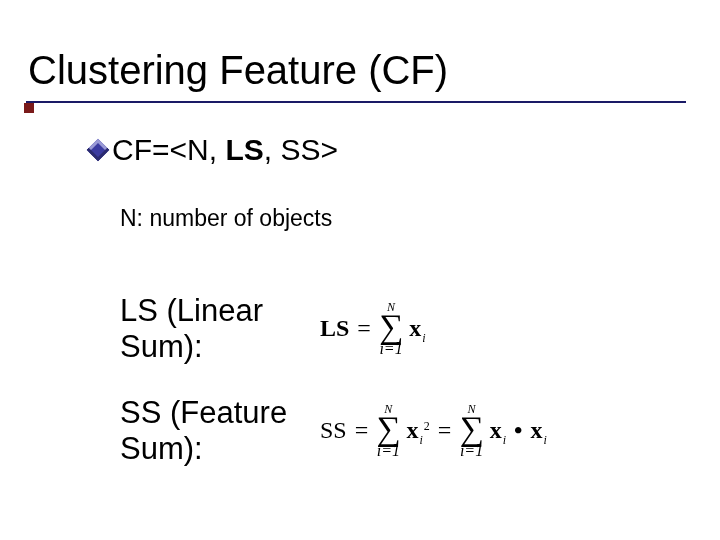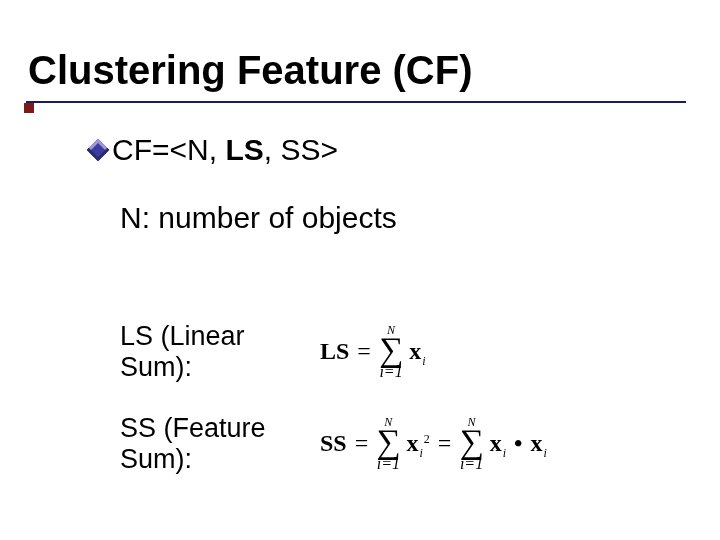--- a/index.html
+++ b/index.html
@@ -30,21 +30,21 @@
   .slide {
     position: relative;
     width: 100%;
     height: 100%;
     box-sizing: border-box;
     padding: 48px 0 0 28px;
   }
   .title {
     font-size: 40px;
     font-family: "Tahoma", "Verdana", sans-serif;
-    font-weight: 700;
+    font-weight: 400;
     color: #000;
     margin: 0 0 8px 0;
   }
   .title-underline {
     height: 0;
     border-bottom: 2px solid #1a1a66;
     
     position: relative;
     margin-left: -2px;
     width: 660px;
@@ -77,51 +77,51 @@
     background: #3b3ba0;
     box-shadow: inset -3px -3px 0 #2a2a70, inset 3px 3px 0 #9a9ad6;
   }
   .cf-line {
     font-size: 30px;
     color: #000;
   }
   .cf-line-bold { font-weight: 700; }
 
   .def-line {
-    font-size: 30px;
+    font-size: 23px;
     margin-left: 30px;
-    margin-bottom: 88px;
+    margin-bottom: 60px;
     height: 30px;
     display: flex;
     align-items: center;
   }
 
   .row-with-formula {
     display: flex;
     align-items: center;
     margin-left: 30px;
     margin-bottom: 30px;
   }
   .row-with-formula .row-label {
-    font-size: 27px;
+    font-size: 31px;
     width: 200px;
     flex: none;
   }
 
   
   .formula {
     font-family: "Times New Roman", serif;
     font-size: 24px;
     display: flex;
     align-items: center;
     gap: 6px;
     color: #000;
     font-style: italic;
   }
-  .formula .up { font-style: normal; font-weight: bold; }
+  .formula .up { font-style: normal; }
   .formula .eq { font-style: normal; padding: 0 2px; }
   .sigma-block {
     display: inline-flex;
     flex-direction: column;
     align-items: center;
     line-height: 1;
     font-style: normal;
   }
   .sigma-block .upper {
     font-size: 12px;

